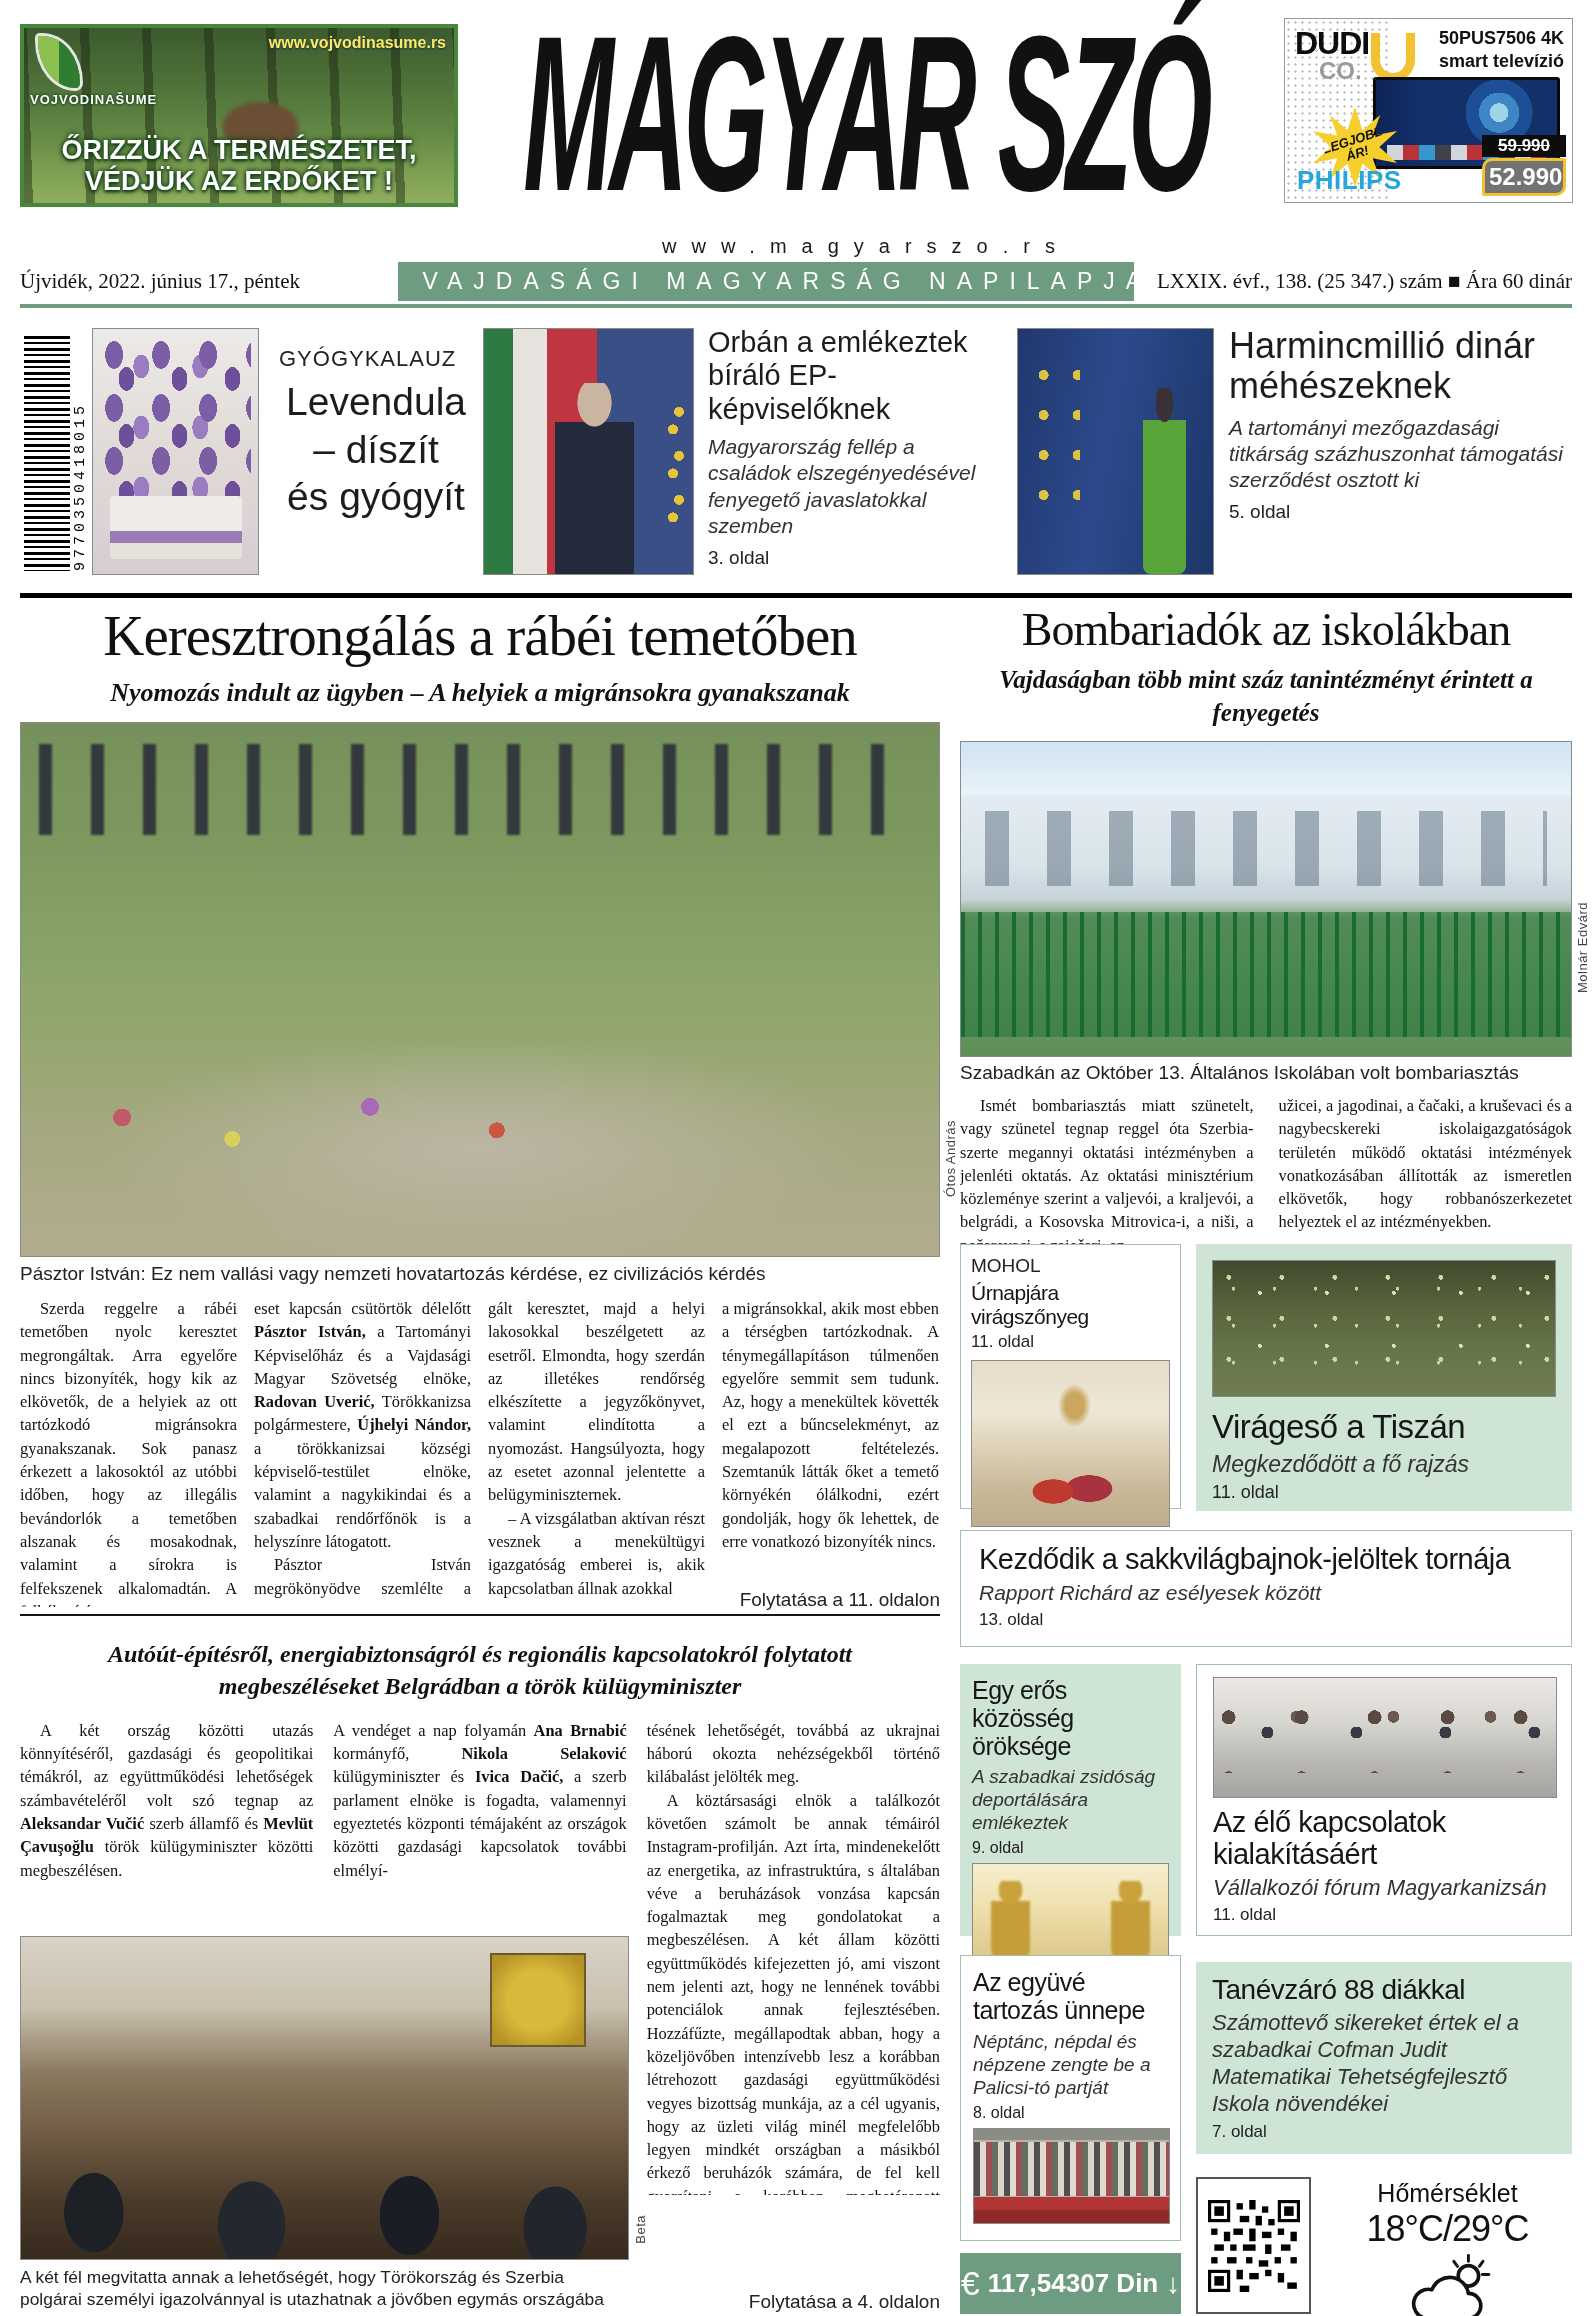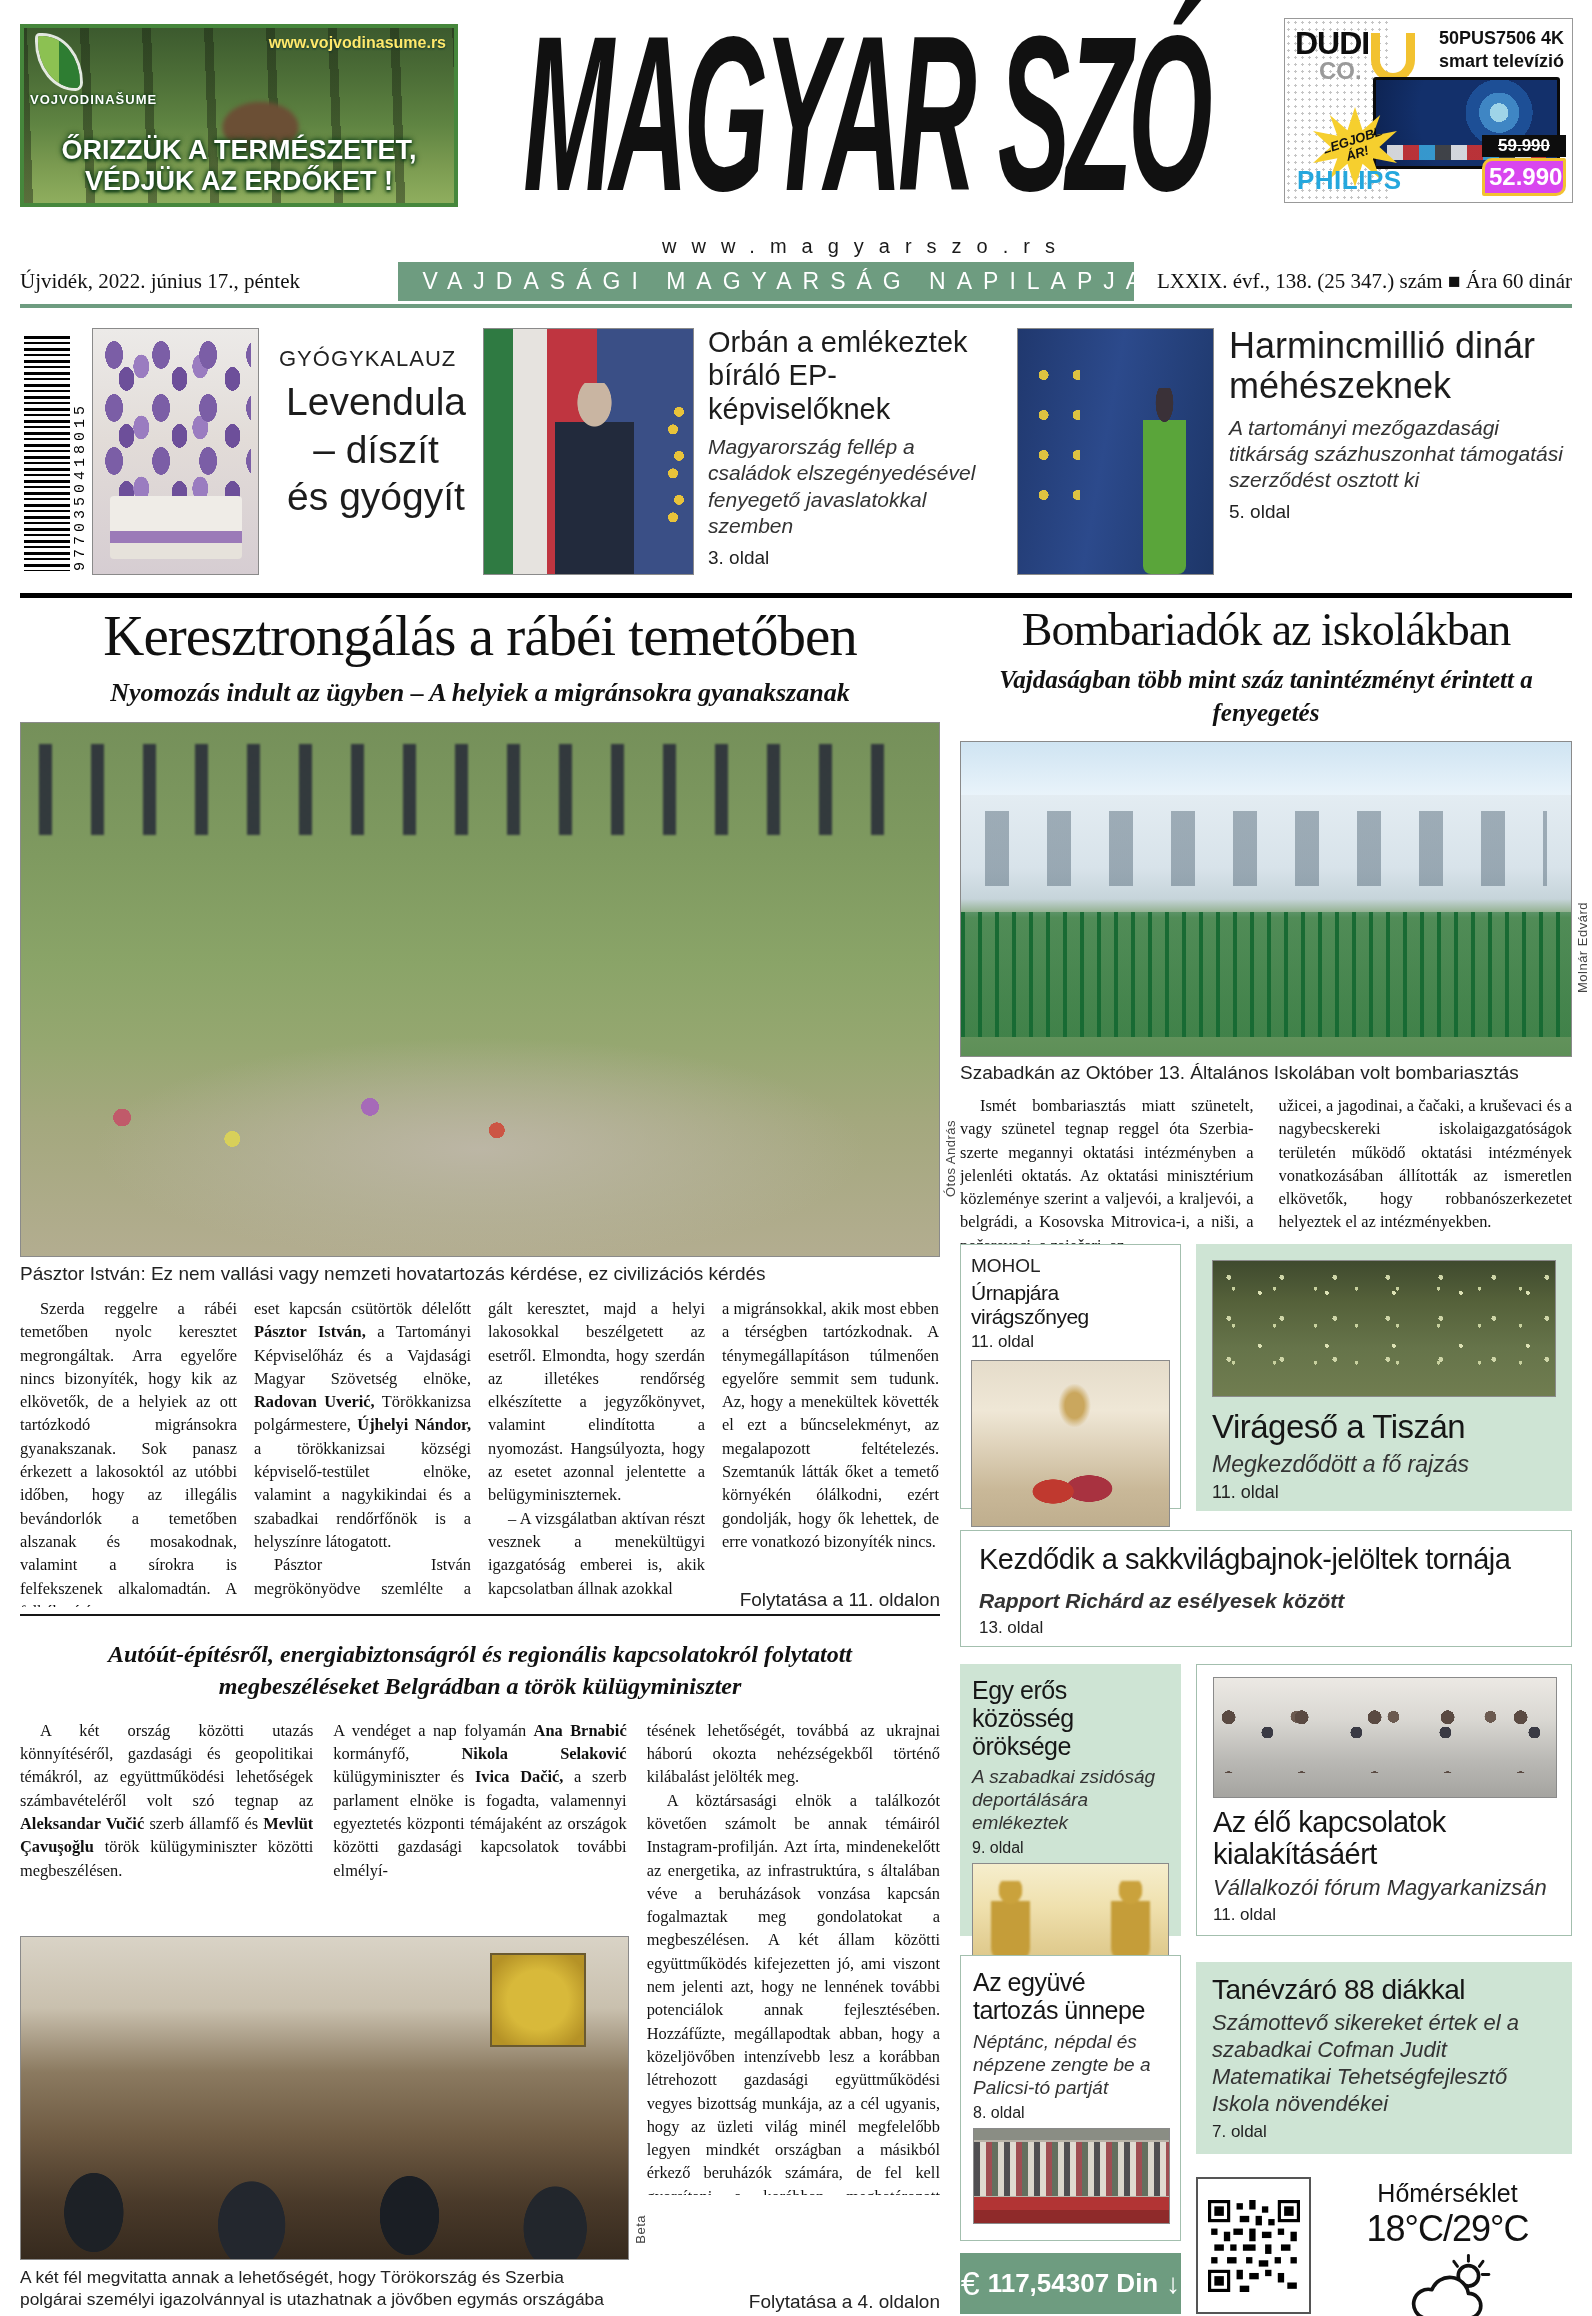--- a/index.html
+++ b/index.html
@@ -53,21 +53,21 @@
          background:radial-gradient(circle at 68% 38%,#9fd4e8 0 7%,#3f86c4 7% 15%,#1d4f96 15% 25%,#13306b 25% 60%,#0d2250 100%);}
   .ad-tv .tv .apps{position:absolute;left:6%;right:6%;bottom:7%;height:18%;opacity:.9;
          background:repeating-linear-gradient(90deg,#e8e8e8 0 16px,#cc3333 16px 32px,#3aa3d8 32px 48px,#444 48px 64px);}
   .burst{position:absolute;left:28px;top:88px;width:84px;height:80px;background:#f6cf2e;
          clip-path:polygon(50% 0,59% 29%,80% 10%,71% 36%,100% 30%,79% 50%,100% 70%,71% 64%,80% 90%,59% 71%,50% 100%,41% 71%,20% 90%,29% 64%,0 70%,21% 50%,0 30%,29% 36%,20% 10%,41% 29%);
          display:flex;align-items:center;justify-content:center;}
   .burst span{transform:rotate(-18deg);font-style:italic;font-weight:bold;font-size:13px;line-height:1.1;text-align:center;color:#111;}
   .philips{position:absolute;left:12px;bottom:6px;font-size:26px;font-weight:bold;color:#25a7dd;letter-spacing:0.5px;}
   .prices{position:absolute;right:6px;bottom:6px;width:84px;text-align:center;}
   .price-old{background:#0d0d0d;color:#fff;font-weight:bold;font-size:17px;padding:1px 4px;text-decoration:line-through;}
-  .price-new{background:#d946ef;color:#fff;font-weight:bold;font-size:24px;padding:2px 4px;border:3px solid #f2c230;border-radius:10px 2px 10px 2px;margin-top:1px;}
+  .price-new{background:#737373;color:#fff;font-weight:bold;font-size:24px;padding:2px 4px;border:3px solid #f2c230;border-radius:10px 2px 10px 2px;margin-top:1px;}
 
   
   .barcode{left:24px;top:336px;width:46px;height:235px;
            background:repeating-linear-gradient(180deg,#000 0 3px,#fff 3px 6px,#000 6px 8px,#fff 8px 12px);}
   .barcode-digits{left:70px;top:336px;height:235px;width:20px;writing-mode:vertical-rl;transform:rotate(180deg);
            font-family:"Liberation Mono","DejaVu Sans Mono",monospace;font-size:15px;letter-spacing:4px;color:#000;
            display:flex;align-items:center;}
   .teaser-kicker{font-family:"Liberation Sans",sans-serif;font-size:22px;letter-spacing:1px;color:#222;}
   .teaser-title{font-family:"Liberation Sans",sans-serif;font-weight:300;color:#1c1c1c;}
   .teaser-sub{font-family:"Liberation Sans",sans-serif;font-style:italic;font-size:21px;line-height:1.25;color:#333;margin-top:8px;}
@@ -312,21 +312,21 @@
 
   <div class="abs box box-green" style="left:1196px;top:1244px;width:376px;height:267px;padding:16px;">
     <div class="ph ph-tisza" style="position:relative;width:344px;height:137px;"></div>
     <div class="promo-title" style="font-size:33px;margin-top:12px;">Virágeső a Tiszán</div>
     <div class="promo-sub" style="font-size:23px;margin-top:4px;">Megkezdődött a fő rajzás</div>
     <div class="promo-page" style="font-size:18px;margin-top:4px;">11. oldal</div>
   </div>
 
   <div class="abs box box-border" style="left:960px;top:1530px;width:612px;height:117px;padding:12px 18px;">
     <div class="promo-title" style="font-size:29px;">Kezdődik a sakkvilágbajnok-jelöltek tornája</div>
-    <div class="promo-sub" style="font-size:21px;margin-top:13px;font-weight:bold;">Rapport Richárd az esélyesek között</div>
+    <div class="promo-sub" style="font-size:21px;margin-top:5px;">Rapport Richárd az esélyesek között</div>
     <div class="promo-page" style="font-size:17px;margin-top:4px;">13. oldal</div>
   </div>
 
   <div class="abs box box-green" style="left:960px;top:1664px;width:221px;height:272px;padding:12px;">
     <div class="promo-title" style="font-size:25px;">Egy erős közösség öröksége</div>
     <div class="promo-sub" style="font-size:19px;margin-top:5px;">A szabadkai zsidóság deportálására emlékeztek</div>
     <div class="promo-page" style="font-size:16px;margin-top:4px;">9. oldal</div>
     <div class="ph ph-menorah" style="position:relative;margin-top:6px;width:197px;height:111px;"></div>
   </div>
 

